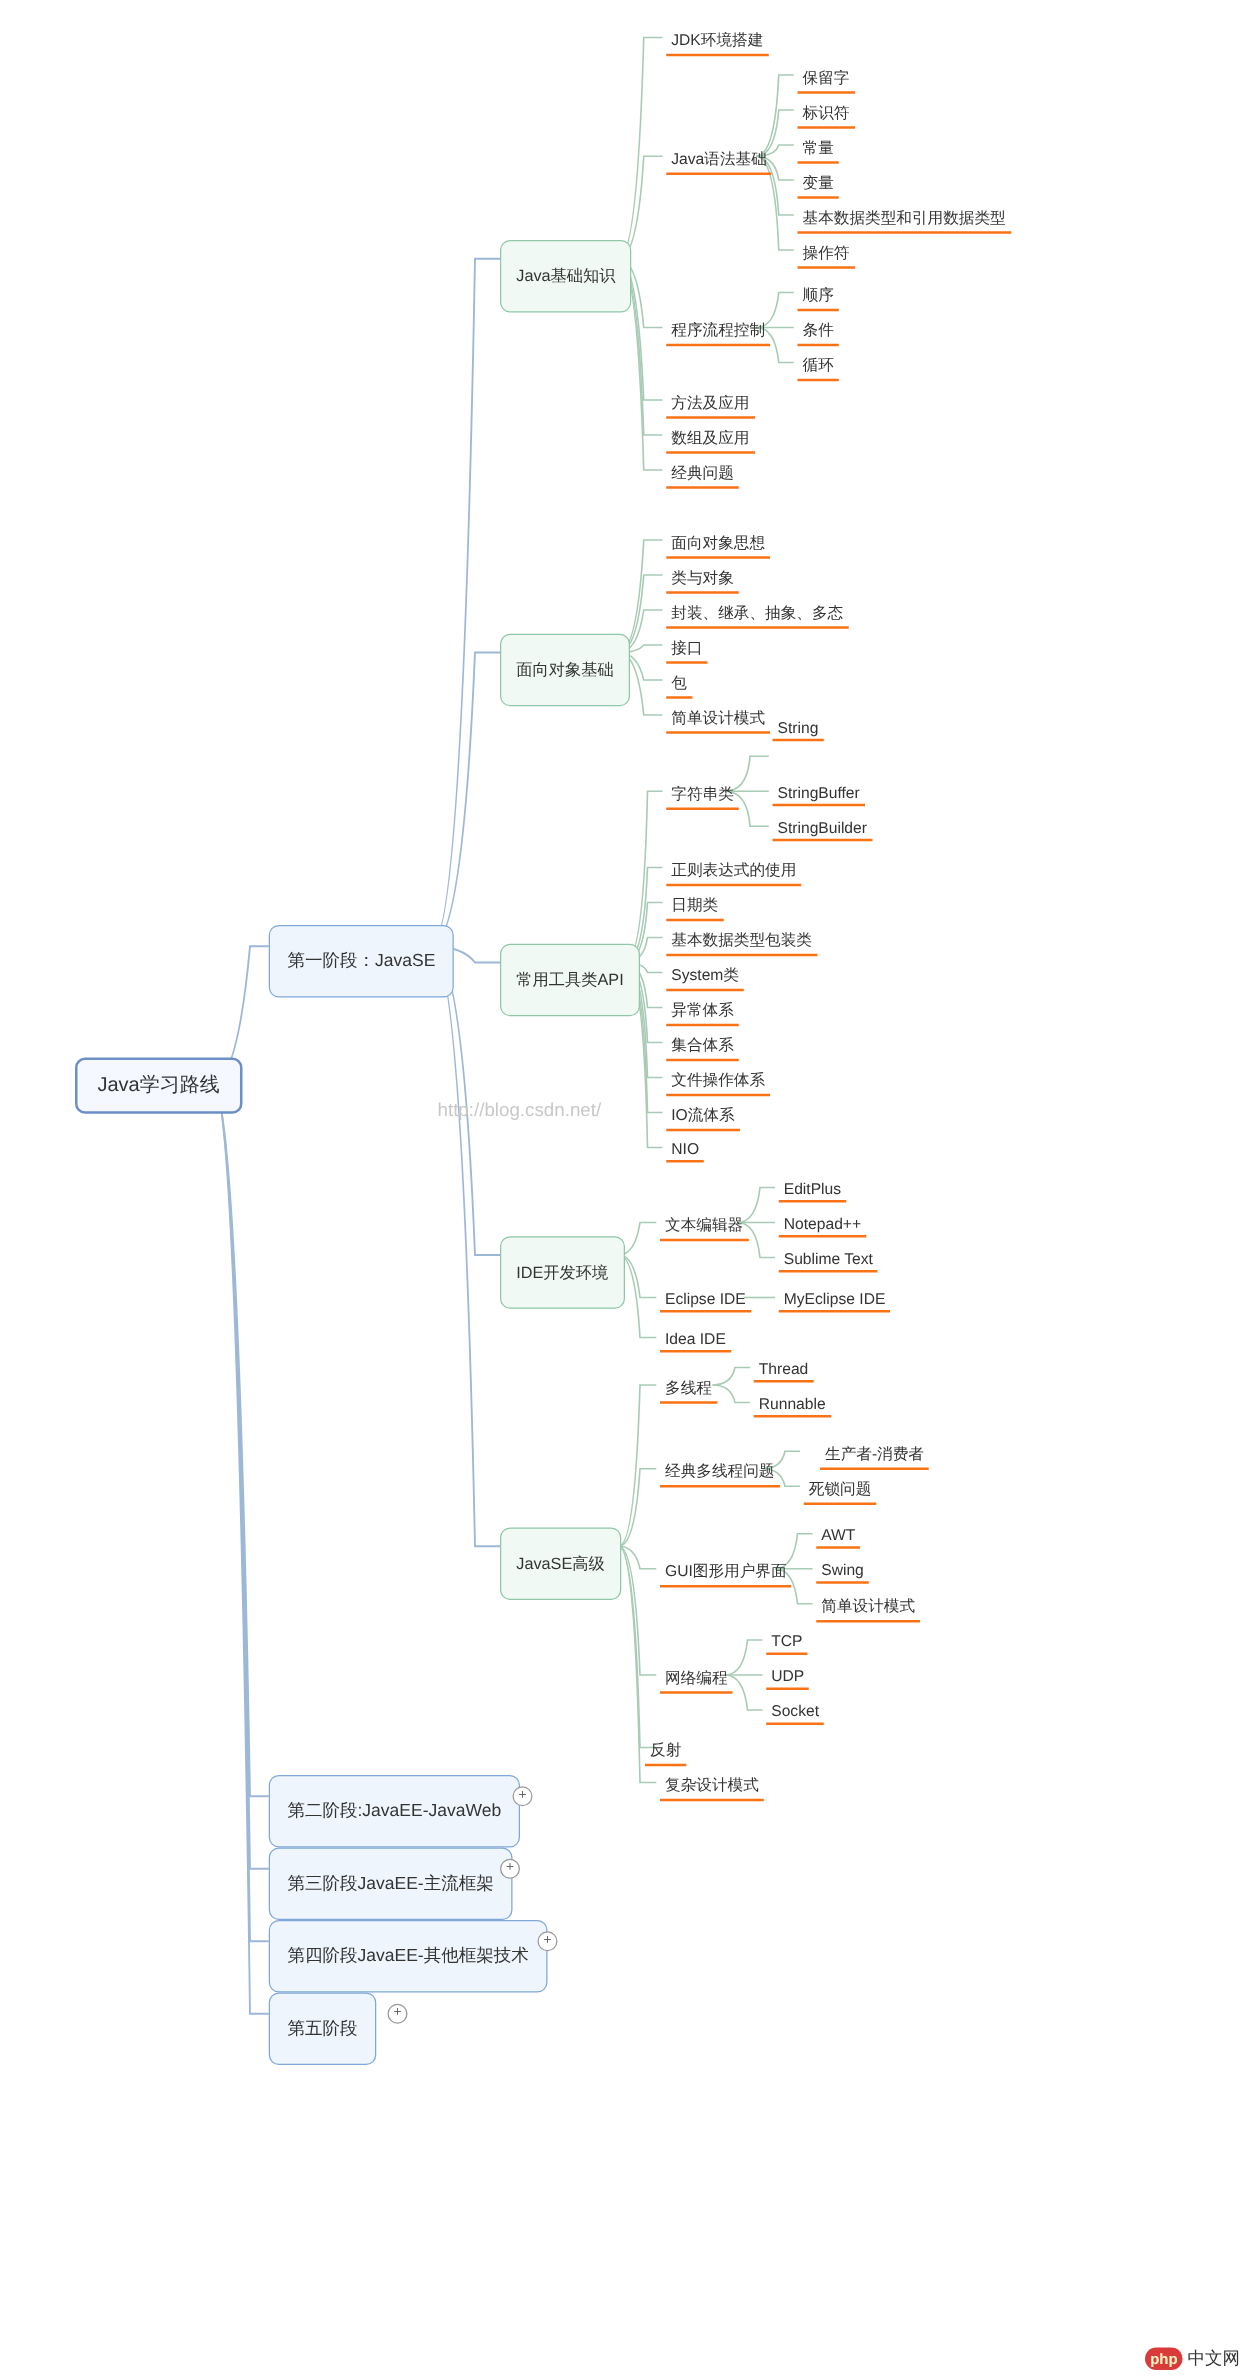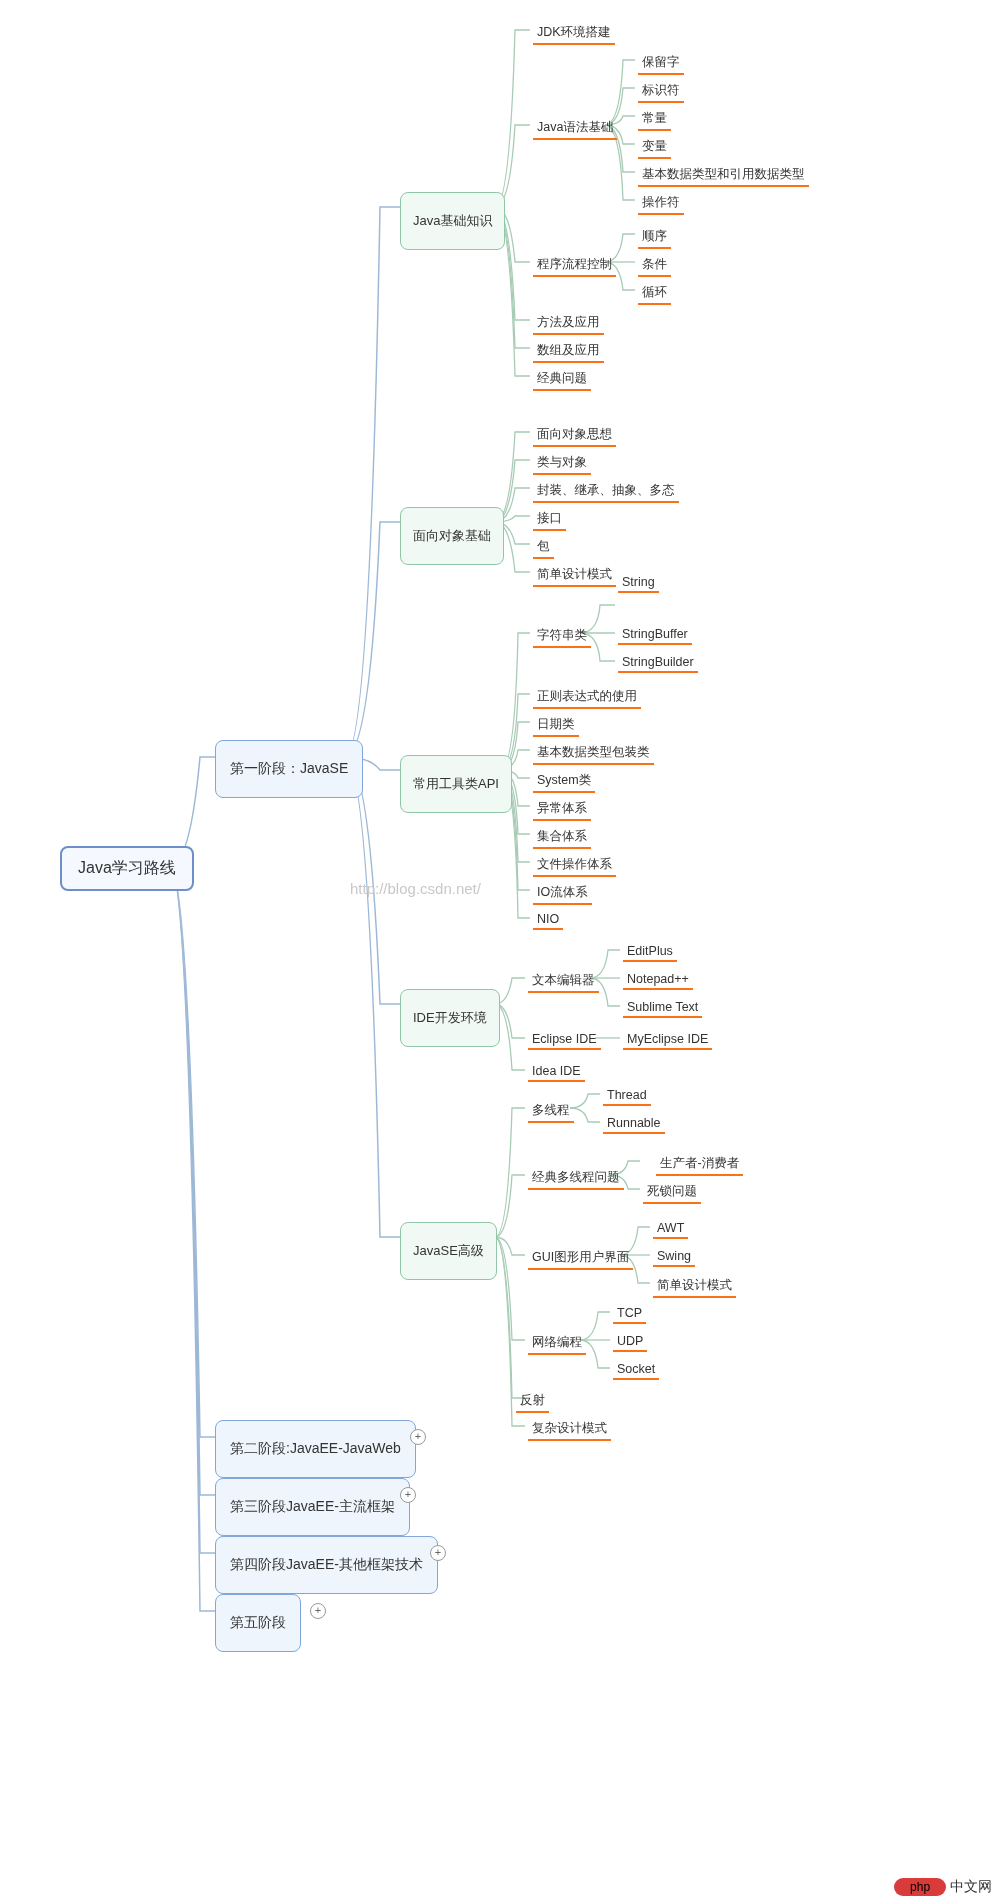--- a/index.html
+++ b/index.html
@@ -64,24 +64,24 @@
   }
   .logo {
     position: absolute;
     right: 10px;
     bottom: 8px;
     font-size: 14px;
     color: #333;
   }
   .logo .php {
     background: #d93a3a;
-    color: #000000;
-    padding: 2px 16px;
+    color: #fef9c3;
+    padding: 2px 4px;
     border-radius: 10px;
-    font-weight: normal;
+    font-weight: bold;
     font-size: 12px;
   }
 </style>
 </head>
 <body>
 
 <svg width="1002" height="1904">
   <g stroke="#9db8d6" stroke-width="1.5" fill="none">
     <path d="M170 866 Q190 866 200 757 L215 757"></path>
     <path d="M170 866 Q190 866 200 1437 L215 1437"></path>

